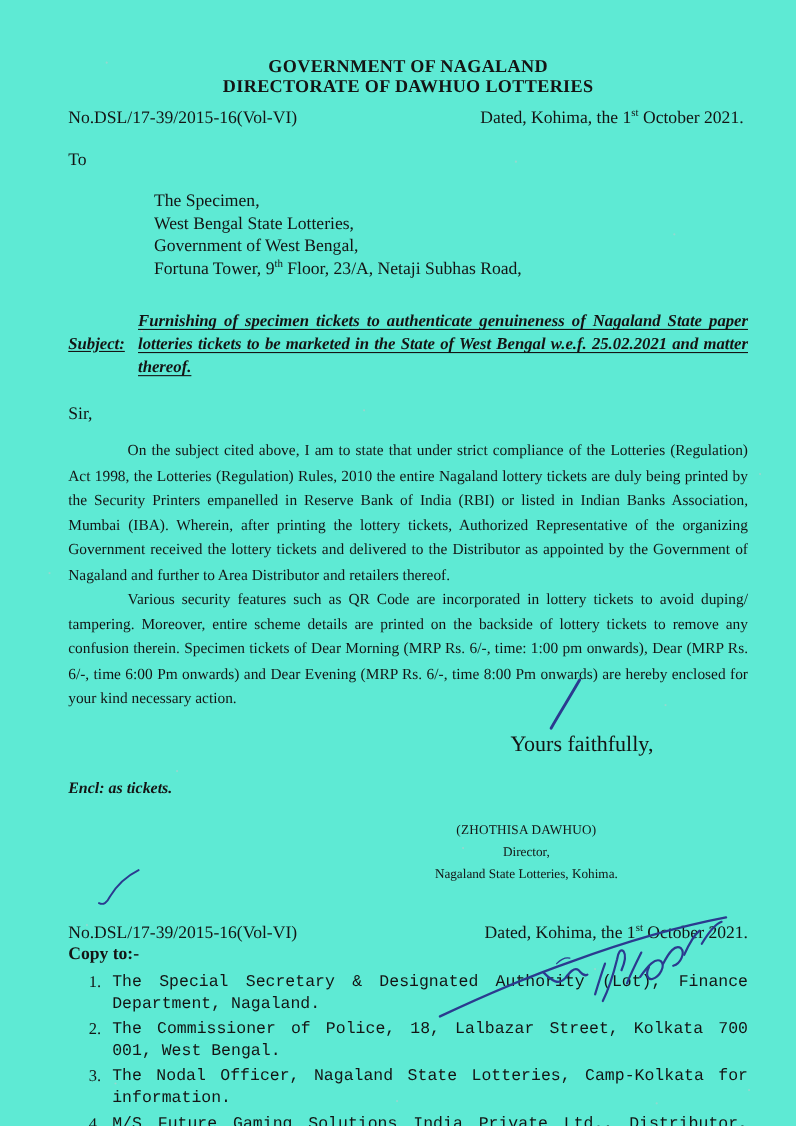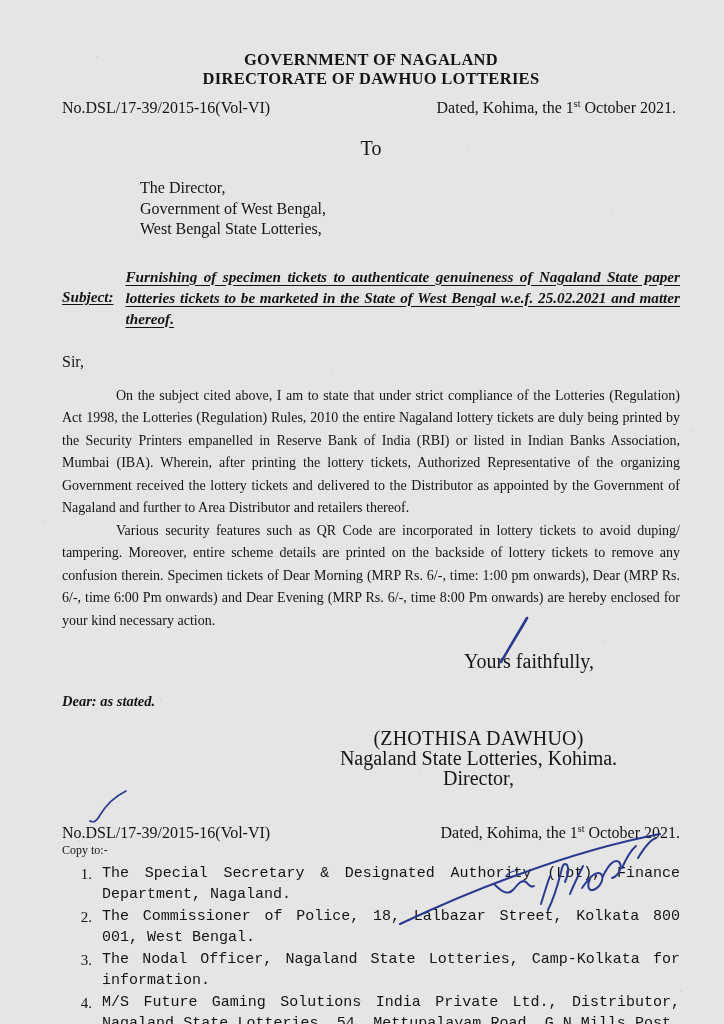--- a/index.html
+++ b/index.html
@@ -14,21 +14,21 @@
     overflow: hidden;
     font-family: "Liberation Serif", "DejaVu Serif", serif;
     color: #141414;
     -webkit-font-smoothing: antialiased;
   }
 
   .page {
     position: absolute;
     inset: 0;
     padding: 0;
-    background: #e5e5e5;
+    background: #5eead4;
   }
 
   
   .speckles {
     position: absolute;
     inset: 0;
     pointer-events: none;
     opacity: .5;
   }
   .speckles i {
@@ -63,23 +63,22 @@
     display: flex;
     justify-content: space-between;
     align-items: baseline;
     font-size: 16px;
     margin-top: 11px;
   }
   .refline .right { padding-right: 4px; }
   sup { font-size: .62em; vertical-align: super; line-height: 0; }
 
   .to {
-    font-size: 20px;
+    font-size: 16px;
     margin-top: 20px;
-    text-align: center;
   }
   .addr {
     margin-top: 18px;
     margin-left: 78px;
     font-size: 16px;
     line-height: 20.5px;
   }
 
   
   .subject {
@@ -134,21 +133,21 @@
   .encl {
     margin-top: 20px;
     font-size: 14.5px;
     font-weight: bold;
     font-style: italic;
   }
 
   .sigblock {
     margin-top: 18px;
     text-align: center;
-    font-size: 20px;
+    font-size: 12px;
     line-height: 20px;
     padding-left: 215px;
   }
   .sigblock .name { letter-spacing: .2px; }
 
   .sig-slash {
     position: absolute;
     left: 497px;
     top: 616px;
     width: 40px;
@@ -158,22 +157,23 @@
 
   
   .copyhead {
     display: flex;
     justify-content: space-between;
     align-items: baseline;
     font-size: 16px;
     margin-top: 36px;
   }
   .copyto {
-    font-size: 12px;
+    font-size: 16px;
     margin-top: 1px;
+    font-weight: bold;
   }
 
   ol.clist {
     list-style: none;
     margin: 6px 0 0 0;
     padding: 0;
     font-size: 15px;
     line-height: 20.5px;
   }
   ol.clist > li {
@@ -245,59 +245,60 @@
     </div>
 
     <div class="refline">
       <span>No.DSL/17-39/2015-16(Vol-VI)</span>
       <span class="right"><span>Dated, Kohima, the 1</span><sup>st</sup><span> October 2021.</span></span>
     </div>
 
     <div class="to">To</div>
 
     <div class="addr">
-      <div>The Director,</div>
+      <div>The Specimen,</div>
+      <div>West Bengal State Lotteries,</div>
       <div>Government of West Bengal,</div>
-      <div>West Bengal State Lotteries,</div>
+      <div><span>Fortuna Tower, 9</span><sup>th</sup><span> Floor, 23/A, Netaji Subhas Road,</span></div>
     </div>
 
     <div class="subject">
       <span class="lbl">Subject:</span>
       <span class="txt">Furnishing of specimen tickets to authenticate genuineness of Nagaland State paper lotteries tickets to be marketed in the State of West Bengal w.e.f. 25.02.2021 and matter thereof.</span>
     </div>
 
     <div class="salute">Sir,</div>
 
     <div class="para first">On the subject cited above, I am to state that under strict compliance of the Lotteries (Regulation) Act 1998, the Lotteries (Regulation) Rules, 2010 the entire Nagaland lottery tickets are duly being printed by the Security Printers empanelled in Reserve Bank of India (RBI) or listed in Indian Banks Association, Mumbai (IBA). Wherein, after printing the lottery tickets, Authorized Representative of the organizing Government received the lottery tickets and delivered to the Distributor as appointed by the Government of Nagaland and further to Area Distributor and retailers thereof.</div>
     <div class="para indent">Various security features such as QR Code are incorporated in lottery tickets to avoid duping/ tampering. Moreover, entire scheme details are printed on the backside of lottery tickets to remove any confusion therein. Specimen tickets of Dear Morning (MRP Rs. 6/-, time: 1:00 pm onwards), Dear (MRP Rs. 6/-, time 6:00 Pm onwards) and Dear Evening (MRP Rs. 6/-, time 8:00 Pm onwards) are hereby enclosed for your kind necessary action.</div>
 
     <div class="closing">Yours faithfully,</div>
 
-    <div class="encl">Dear: as stated.</div>
+    <div class="encl">Encl: as tickets.</div>
 
     <div class="sigblock">
       <div class="name">(ZHOTHISA DAWHUO)</div>
+      <div>Director,</div>
       <div>Nagaland State Lotteries, Kohima.</div>
-      <div>Director,</div>
     </div>
 
     <div class="copyhead">
       <span>No.DSL/17-39/2015-16(Vol-VI)</span>
       <span class="right"><span>Dated, Kohima, the 1</span><sup>st</sup><span> October 2021.</span></span>
     </div>
     <div class="copyto">Copy to:-</div>
 
     <ol class="clist">
       <li>
         <span class="num">1.</span>
         <span class="itxt">The Special Secretary &amp; Designated Authority (Lot), Finance Department, Nagaland.</span>
       </li>
       <li>
         <span class="num">2.</span>
-        <span class="itxt">The Commissioner of Police, 18, Lalbazar Street, Kolkata 800 001, West Bengal.</span>
+        <span class="itxt">The Commissioner of Police, 18, Lalbazar Street, Kolkata 700 001, West Bengal.</span>
       </li>
       <li>
         <span class="num">3.</span>
         <span class="itxt">The Nodal Officer, Nagaland State Lotteries, Camp-Kolkata for information.</span>
       </li>
       <li class="wrap">
         <span class="num">4.</span>
         <span class="itxt">M/S Future Gaming Solutions India Private Ltd., Distributor, Nagaland State Lotteries, 54, Mettupalayam Road, G.N.Mills Post, Coimbatore-641 029.</span>
       </li>
 

